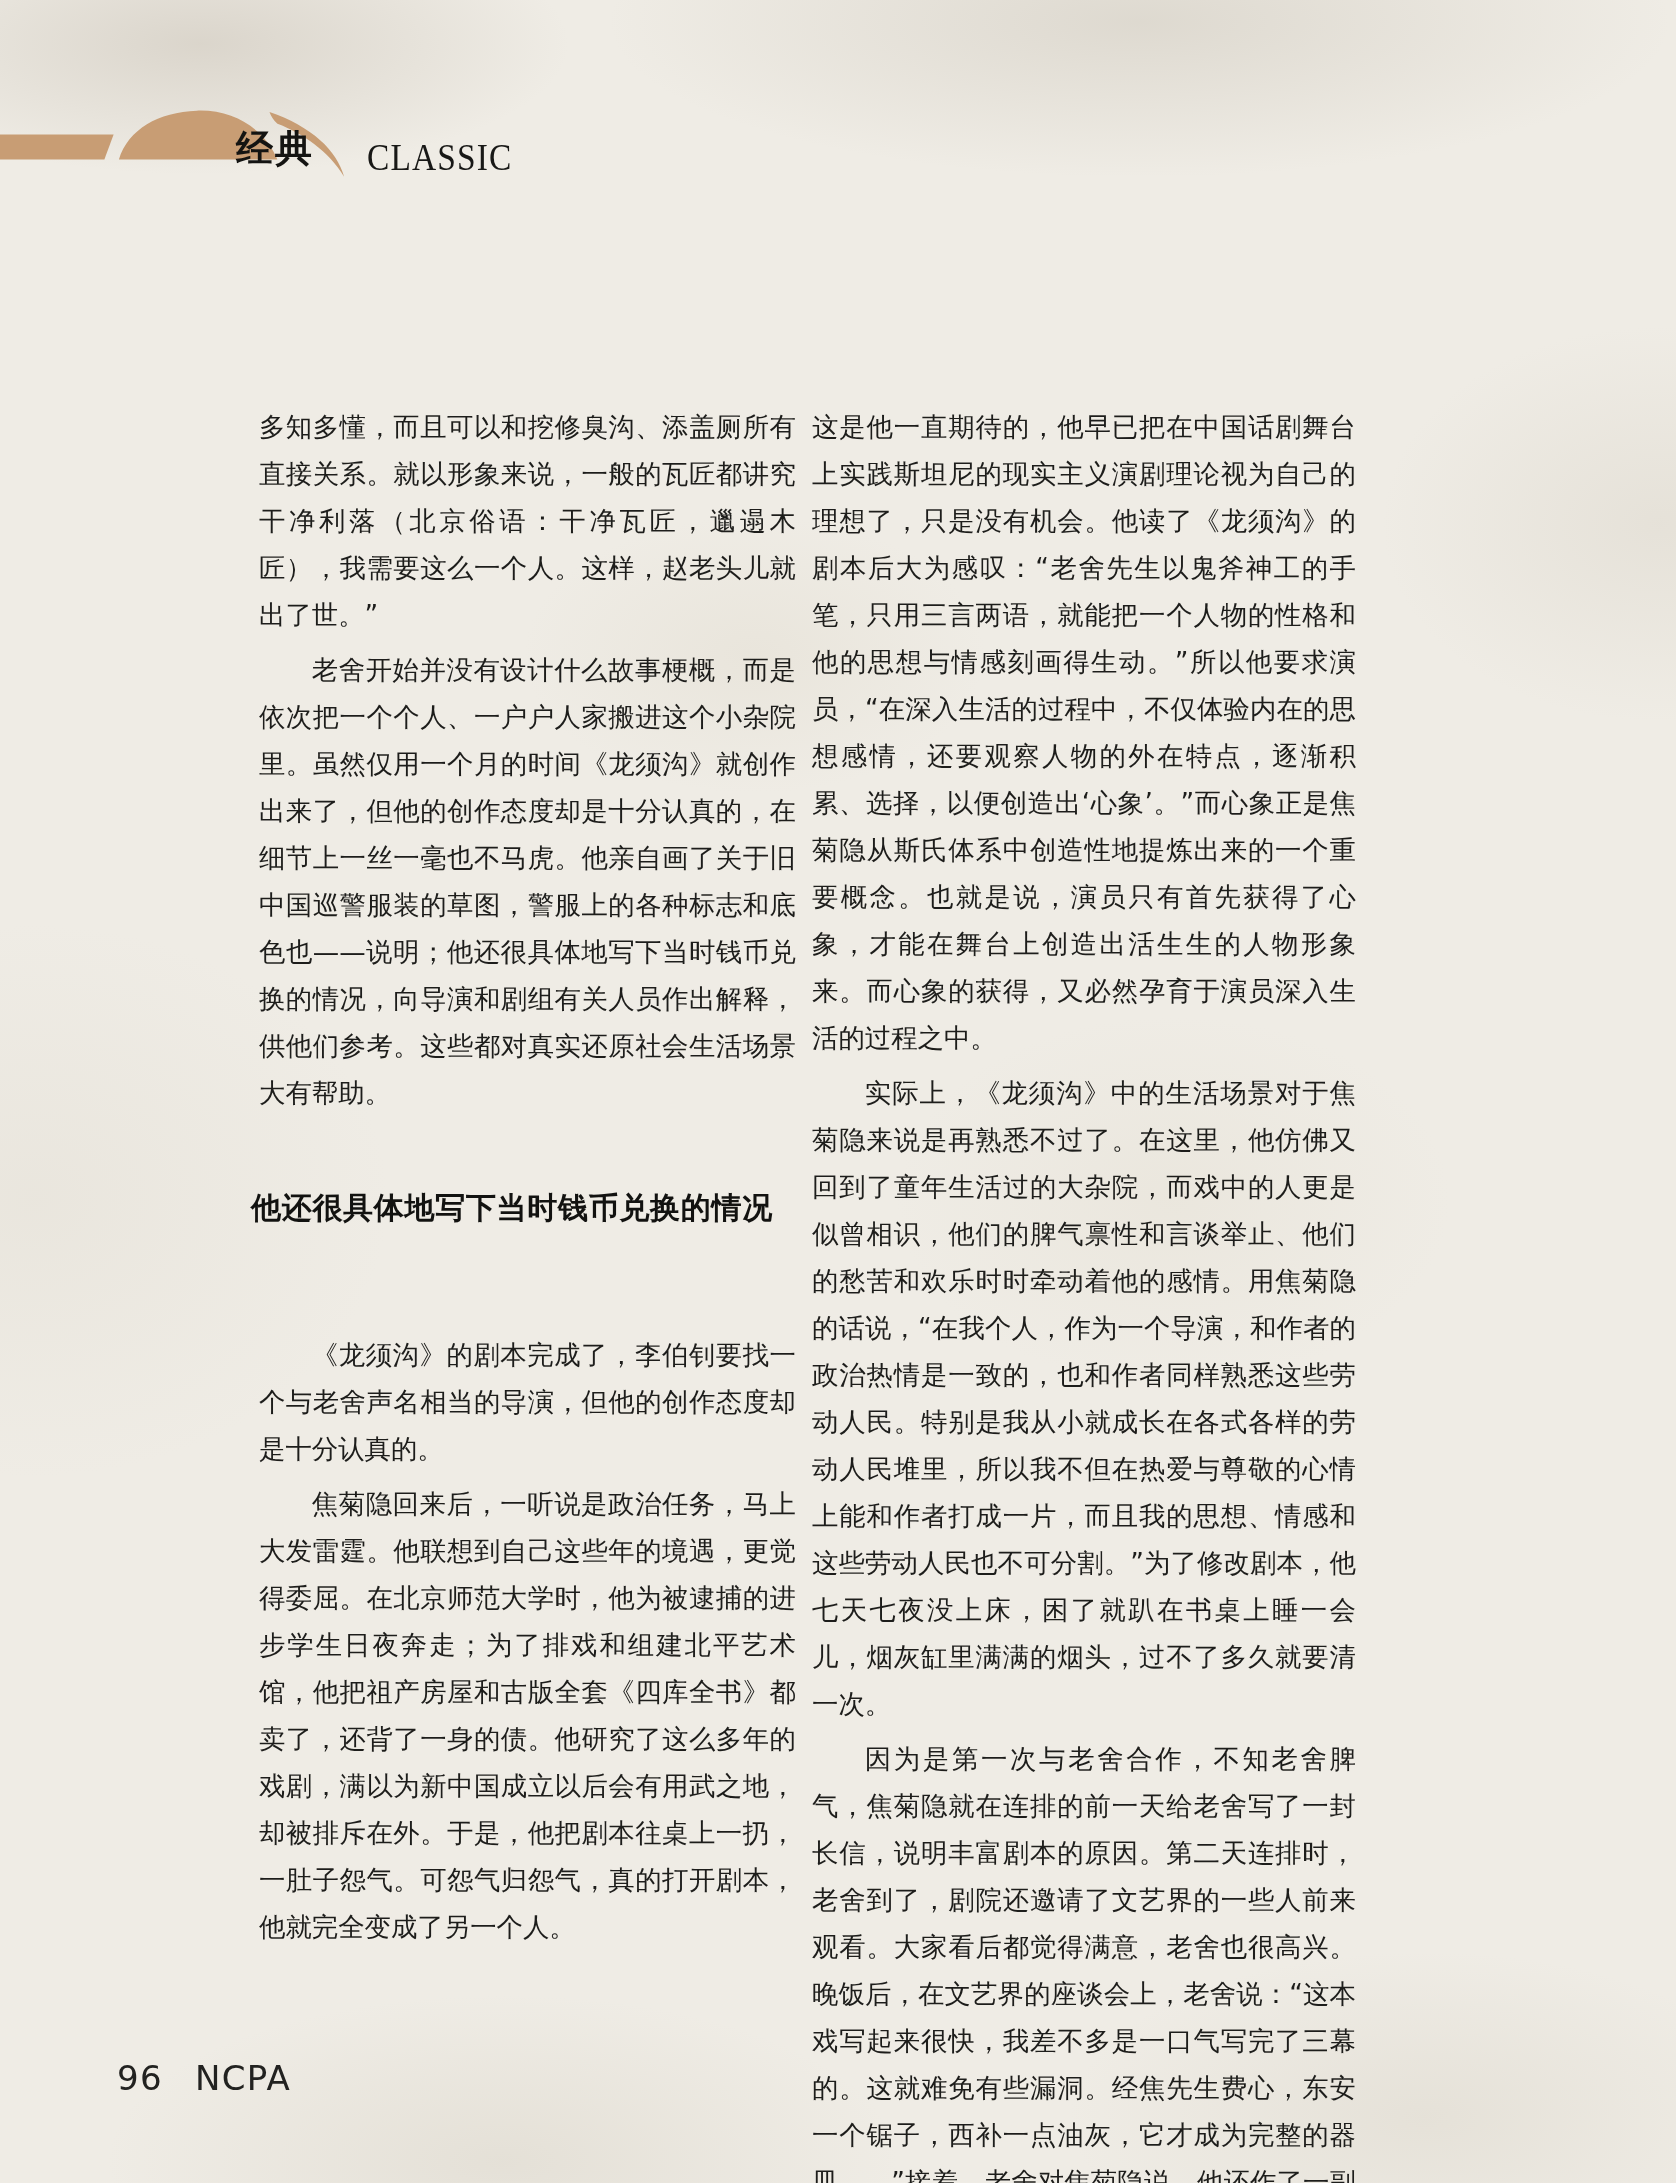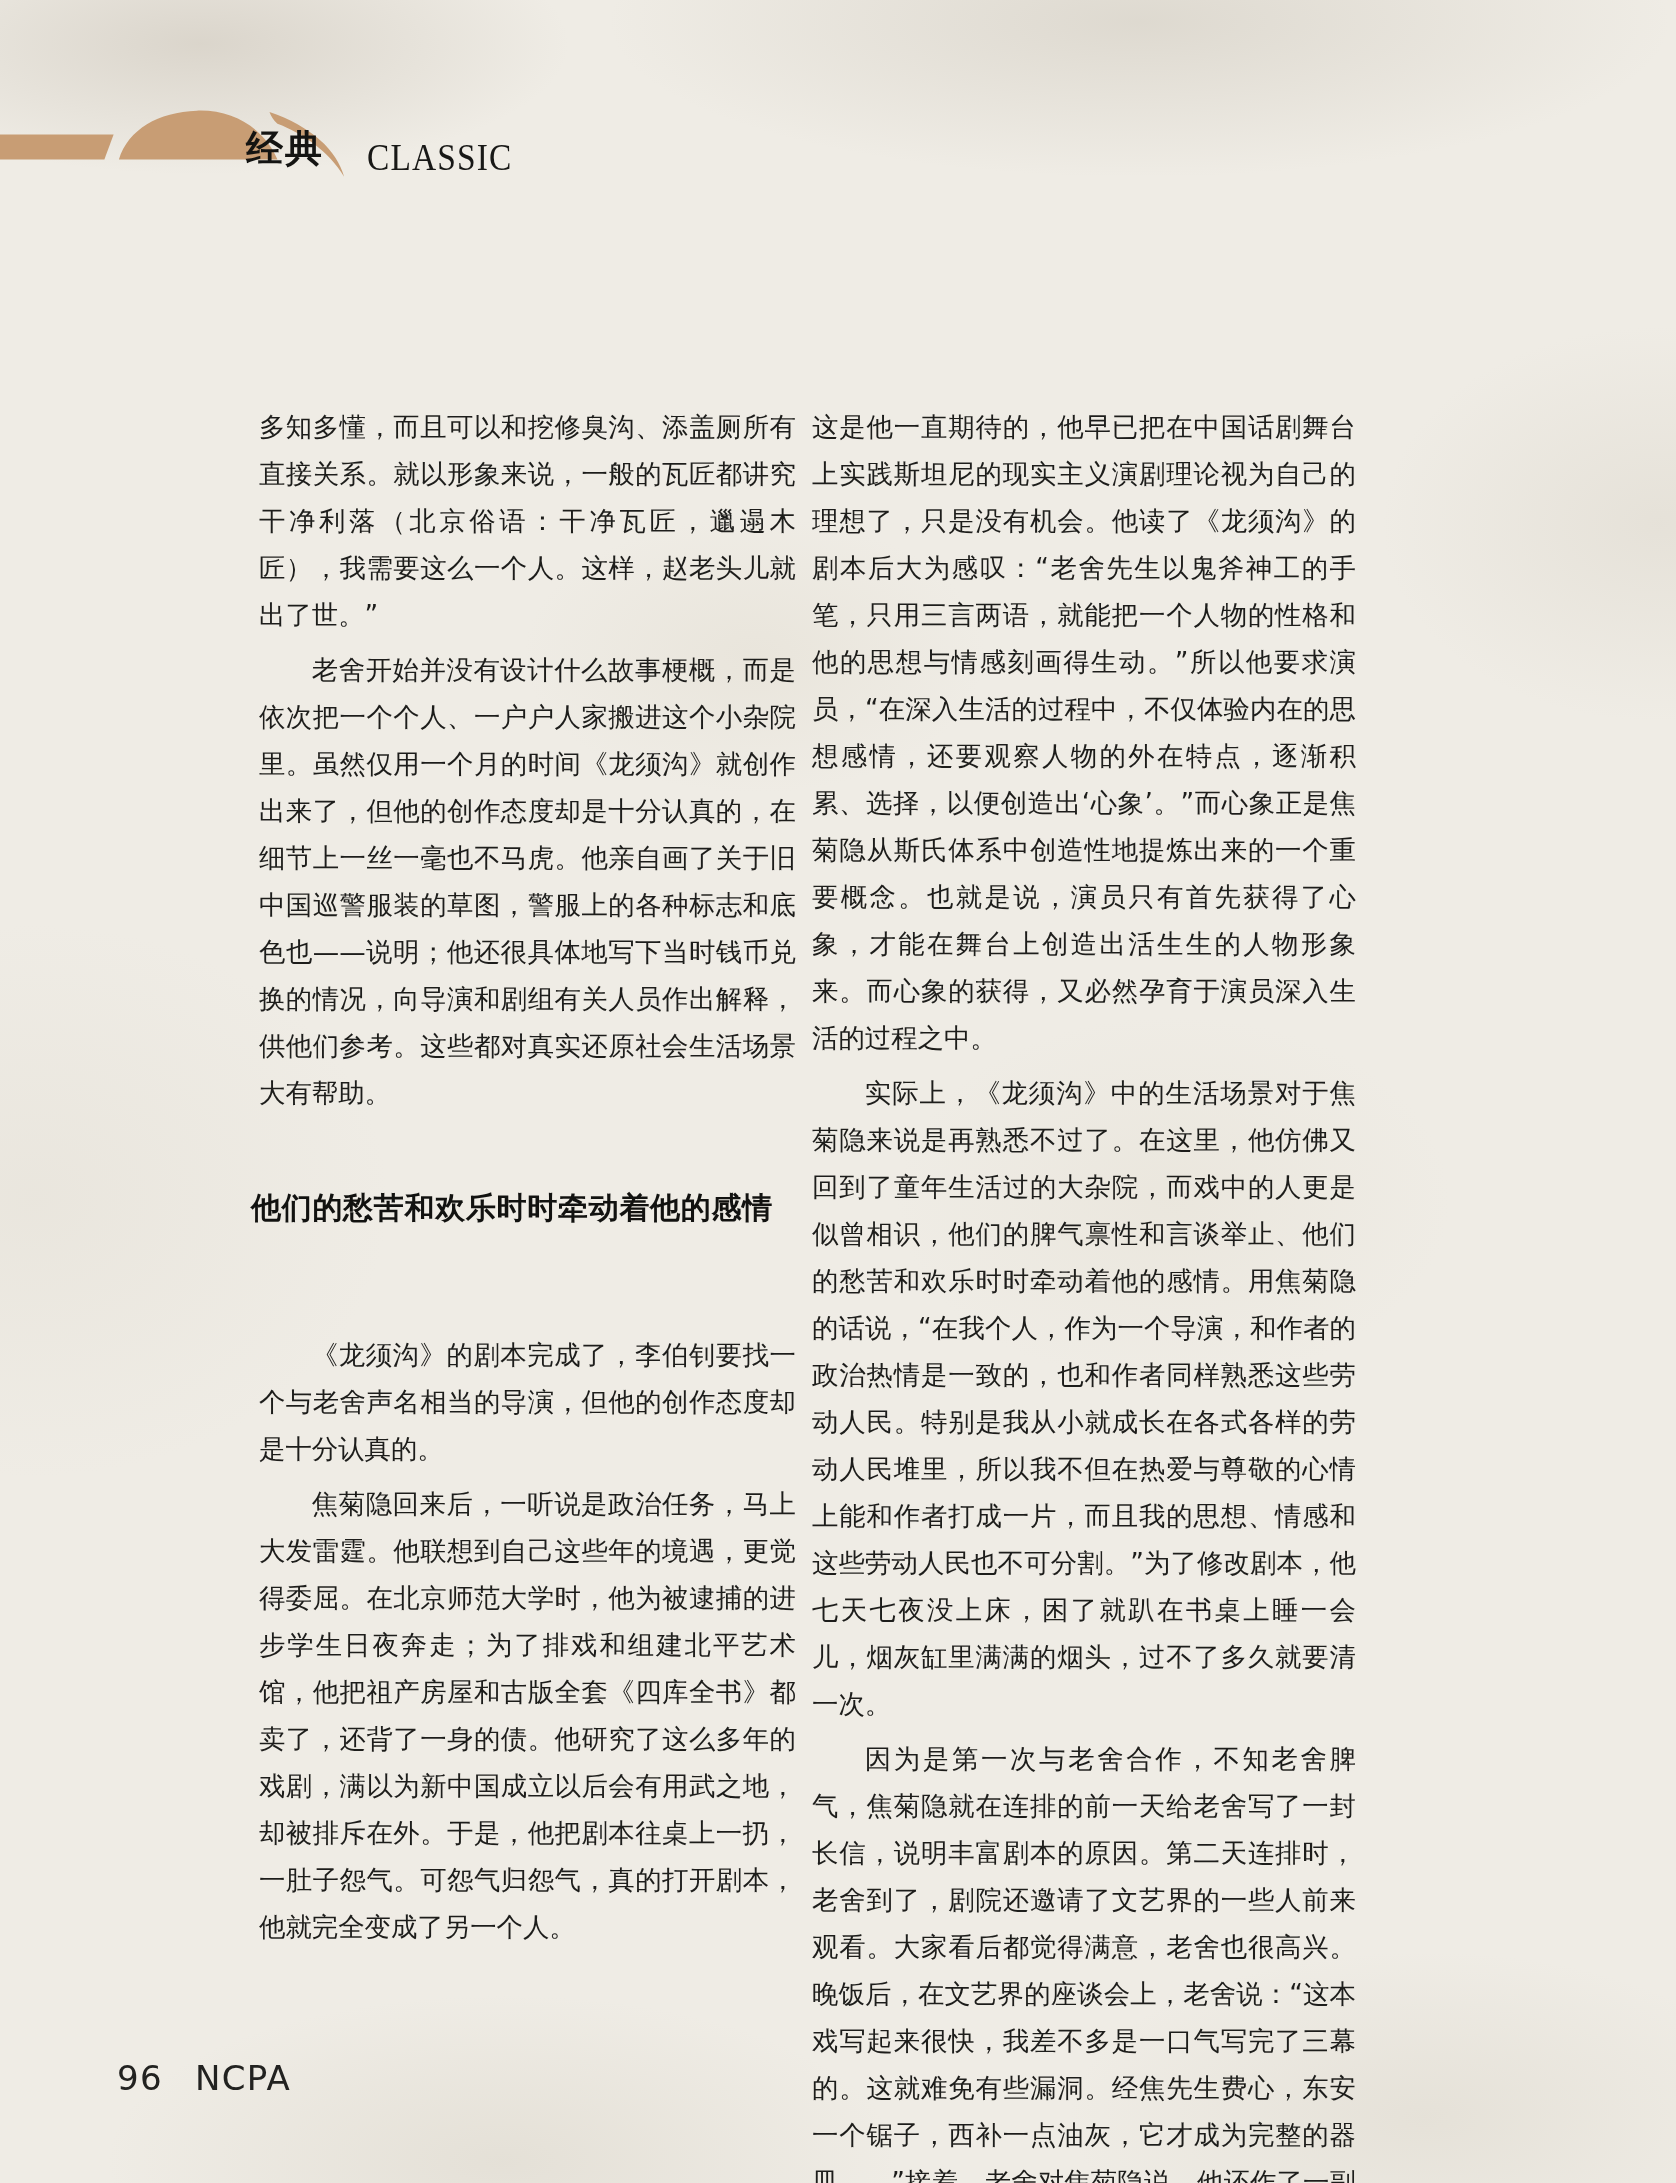--- a/index.html
+++ b/index.html
@@ -22,21 +22,21 @@
       radial-gradient(ellipse 330px 198px at 45% 30%, rgba(222,216,202,0.35), transparent 70%),
       radial-gradient(ellipse 396px 264px at 70% 55%, rgba(224,218,204,0.30), transparent 70%);
   }
 
   
   #header-motif {
     position: absolute; left: 0; top: 104px;
     width: 502px; height: 82px;
   }
   #label-cn {
-    position: absolute; left: 246px; top: 124px;
+    position: absolute; left: 236px; top: 124px;
     font-size: 37px; font-weight: bold; letter-spacing: 2px;
     color: #141412;
   }
   #label-en {
     position: absolute; left: 367px; top: 135px;
     font-family: "Liberation Serif", serif;
     font-size: 38px; letter-spacing: 1.3px;
     transform: scaleX(0.88); transform-origin: left center;
     color: #181816;
   }
@@ -81,21 +81,21 @@
   </svg>
   <div id="label-cn">经典</div>
   <div id="label-en">CLASSIC</div>
 
   <div id="col-left" class="col">
     <div>
         <p class="para">多知多懂，而且可以和挖修臭沟、添盖厕所有直接关系。就以形象来说，一般的瓦匠都讲究干净利落（北京俗语：干净瓦匠，邋遢木匠），我需要这么一个人。这样，赵老头儿就出了世。”</p>
         <p class="para indent">老舍开始并没有设计什么故事梗概，而是依次把一个个人、一户户人家搬进这个小杂院里。虽然仅用一个月的时间《龙须沟》就创作出来了，但他的创作态度却是十分认真的，在细节上一丝一毫也不马虎。他亲自画了关于旧中国巡警服装的草图，警服上的各种标志和底色也——说明；他还很具体地写下当时钱币兑换的情况，向导演和剧组有关人员作出解释，供他们参考。这些都对真实还原社会生活场景大有帮助。</p>
       </div>
     <div class="heading-block">
-      <div class="heading-line">他们的愁苦和欢乐时时牵动着他的感情</div>
+      <div class="heading-line">他还很具体地写下当时钱币兑换的情况</div>
     </div>
     <div>
         <p class="para indent">《龙须沟》的剧本完成了，李伯钊要找一个与老舍声名相当的导演，但他的创作态度却是十分认真的。</p>
         <p class="para indent">焦菊隐回来后，一听说是政治任务，马上大发雷霆。他联想到自己这些年的境遇，更觉得委屈。在北京师范大学时，他为被逮捕的进步学生日夜奔走；为了排戏和组建北平艺术馆，他把祖产房屋和古版全套《四库全书》都卖了，还背了一身的债。他研究了这么多年的戏剧，满以为新中国成立以后会有用武之地，却被排斥在外。于是，他把剧本往桌上一扔，一肚子怨气。可怨气归怨气，真的打开剧本，他就完全变成了另一个人。</p>
       </div>
   </div>
 
   <div id="col-right" class="col">
     <div>
         <p class="para">这是他一直期待的，他早已把在中国话剧舞台上实践斯坦尼的现实主义演剧理论视为自己的理想了，只是没有机会。他读了《龙须沟》的剧本后大为感叹：“老舍先生以鬼斧神工的手笔，只用三言两语，就能把一个人物的性格和他的思想与情感刻画得生动。”所以他要求演员，“在深入生活的过程中，不仅体验内在的思想感情，还要观察人物的外在特点，逐渐积累、选择，以便创造出‘心象’。”而心象正是焦菊隐从斯氏体系中创造性地提炼出来的一个重要概念。也就是说，演员只有首先获得了心象，才能在舞台上创造出活生生的人物形象来。而心象的获得，又必然孕育于演员深入生活的过程之中。</p>

